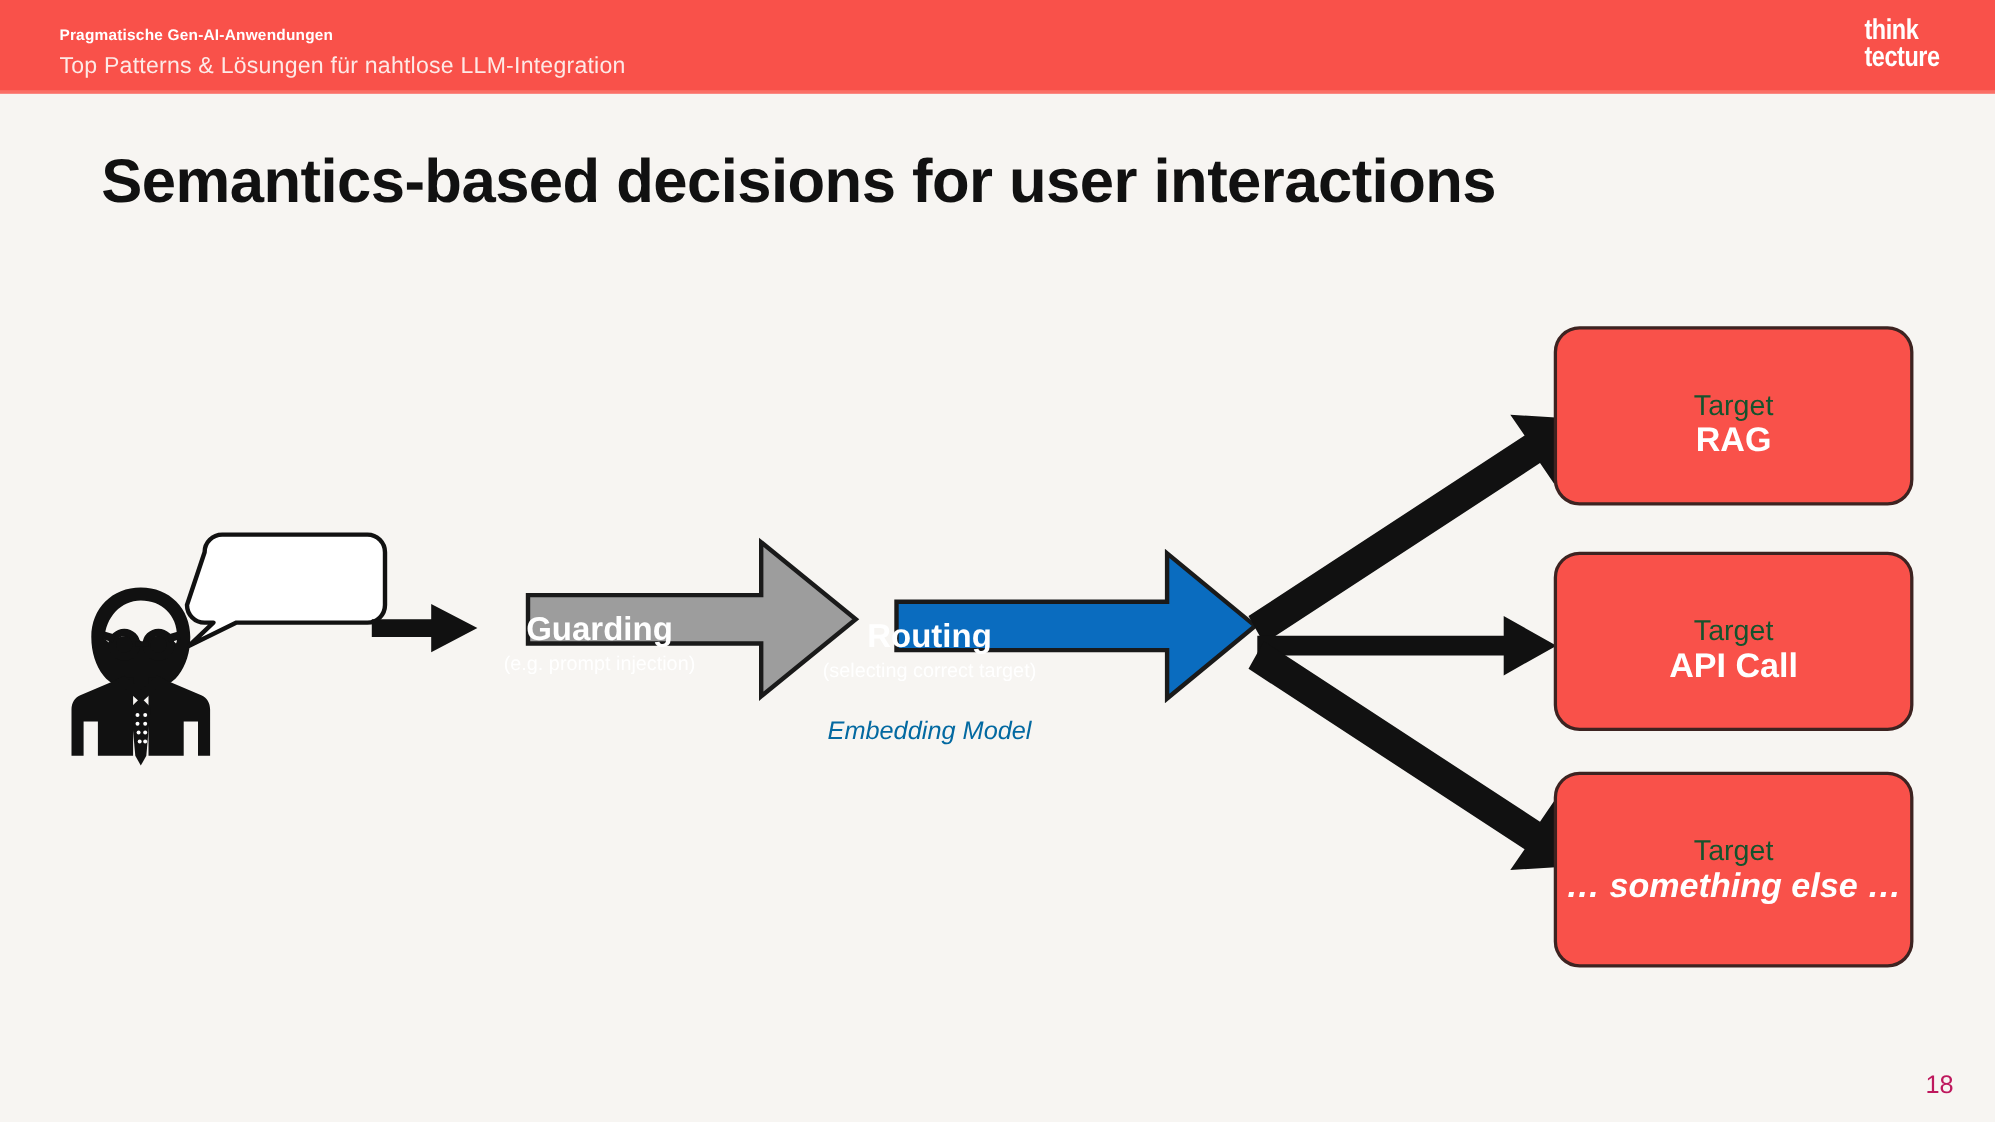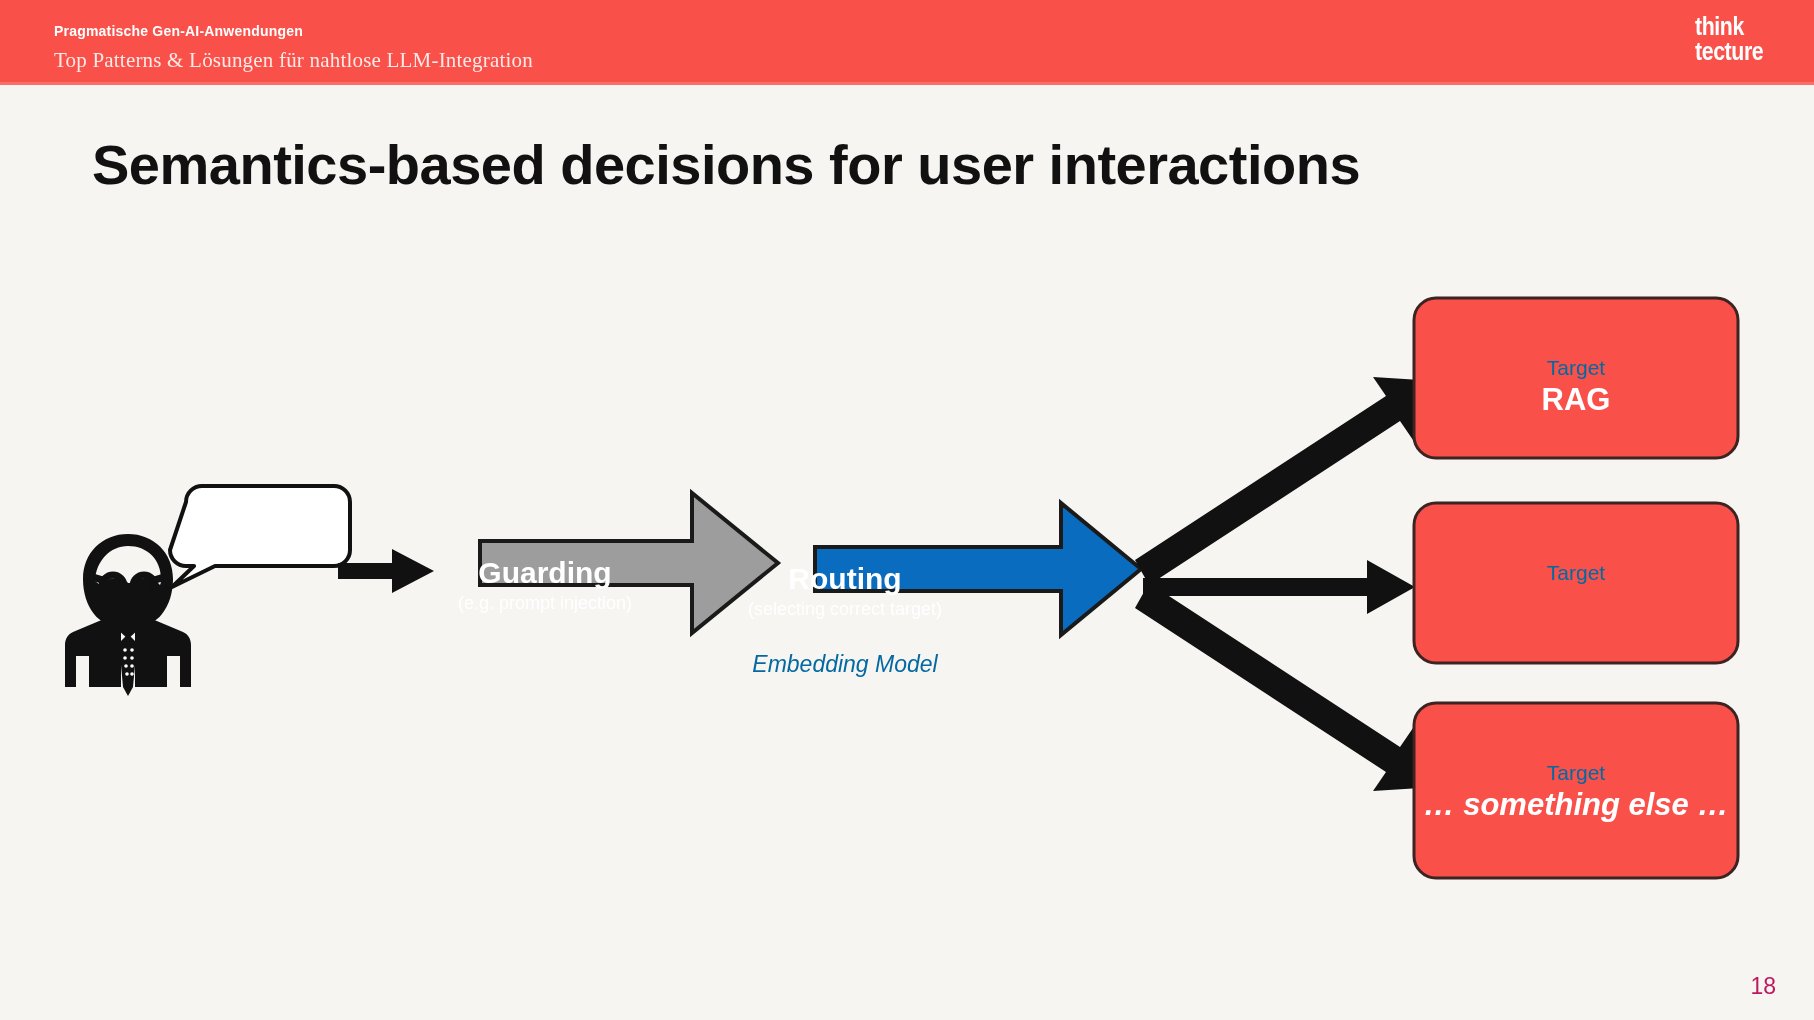--- a/index.html
+++ b/index.html
@@ -47,21 +47,20 @@
     line-height: 27px;
     white-space: nowrap;
   }
   .header-line2 {
     font-size: 21px;
     font-weight: normal;
     color: #fde9e6;
     letter-spacing: 0.2px;
     line-height: 30px;
     white-space: nowrap;
-    font-family: Liberation Serif, serif;
   }
   .logo {
     position: absolute;
     right: 36px;
     top: 14px;
     text-align: left;
     color: #ffffff;
     font-weight: bold;
     font-size: 26px;
     line-height: 25px;
@@ -160,22 +159,22 @@
     width: 290px;
     text-align: center;
     font-size: 23px;
     font-style: italic;
     color: #0369a1;
     line-height: 29px;
   }
 
   .target-block { position: absolute; width: 324px; text-align: center; }
   .target-kicker {
-    font-size: 21px;
-    color: #0369a1;
+    font-size: 26px;
+    color: #14532d;
     line-height: 26px;
   }
   .target-name {
     font-size: 31px;
     font-weight: bold;
     color: #ffffff;
     line-height: 38px;
   }
   .target-name.italic { font-style: italic; }
 
@@ -324,20 +323,21 @@
   <div class="lbl route-sub">(selecting correct target)</div>
   <div class="lbl route-caption">Embedding Model</div>
 
   <div class="target-block t1">
     <div class="target-kicker">Target</div>
     <div class="target-name">RAG</div>
   </div>
 
   <div class="target-block t2">
     <div class="target-kicker">Target</div>
+    <div class="target-name">API Call</div>
   </div>
 
   <div class="target-block t3">
     <div class="target-kicker">Target</div>
     <div class="target-name italic">… something else …</div>
   </div>
 
   <div class="page-number">18</div>
 </div>
 

